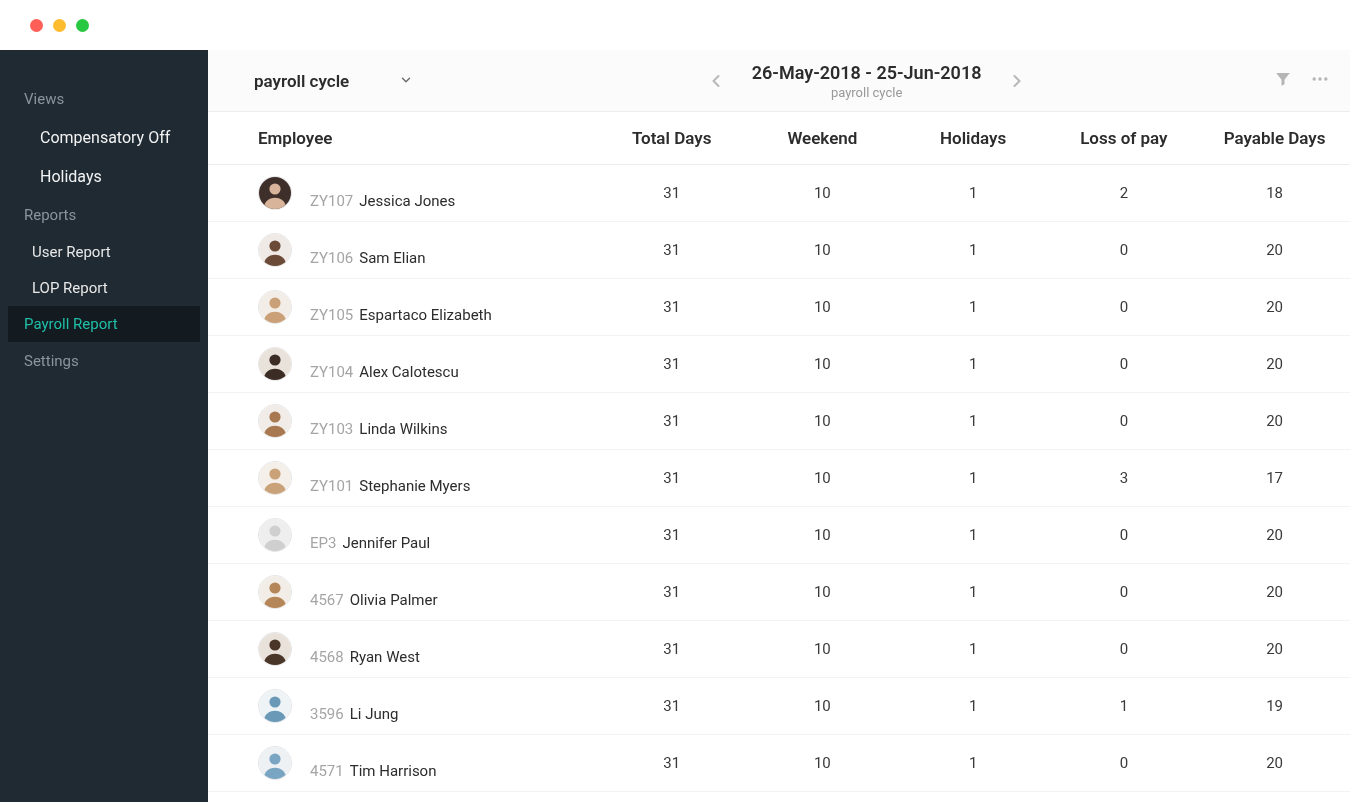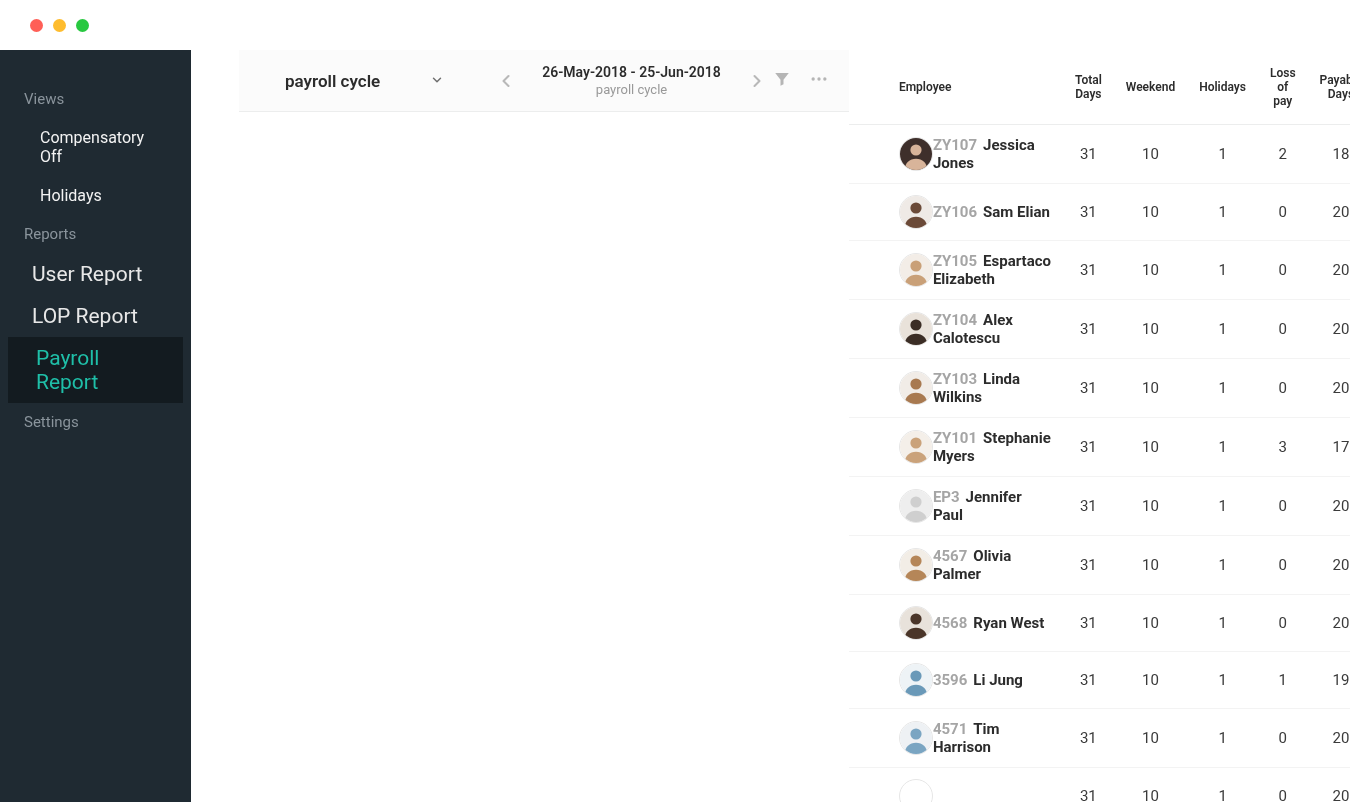--- a/index.html
+++ b/index.html
@@ -26,59 +26,58 @@
   .dot-yellow { background: #febc2e; }
   .dot-green { background: #28c840; }
 
   .app {
     display: flex;
     height: calc(100% - 50px);
   }
 
   
   .sidebar {
-    width: 191px;
+    width: 208px;
     background: #1f2a32;
     color: #e8e8e8;
     padding-top: 30px;
     flex-shrink: 0;
   }
   .sidebar .section-label {
     color: #8a949c;
     font-size: 15px;
     padding: 10px 24px;
   }
   .sidebar .nav-item {
     font-size: 16px;
     padding: 10px 24px;
     cursor: pointer;
     color: #f3f3f3;
     margin-left: 16px;
   }
   .sidebar .sub-item {
-    font-size: 21px;
+    font-size: 15px;
     padding: 9px 24px 9px 32px;
     cursor: pointer;
     color: #e8e8e8;
   }
   .sidebar .sub-item.active {
     background: #131b20;
     color: #1fbfa8;
     border-radius: 0;
     margin: 0 8px;
-    padding-left: 28px;
+    padding-left: 16px;
   }
 
   
   .main {
     flex: 1;
     display: flex;
-    flex-direction: row;
+    flex-direction: column;
     min-width: 0;
-    margin-left: 48px;
   }
   .toolbar {
     height: 62px;
     border-bottom: 1px solid #eceded;
     background: #fbfbfb;
     display: flex;
     align-items: center;
     padding: 0 20px 0 0;
   }
   .cycle-select {
@@ -105,21 +104,21 @@
     color: #b8b8b8;
     cursor: pointer;
     padding: 6px;
     display: flex;
     align-items: center;
   }
   .date-center {
     text-align: center;
   }
   .date-range {
-    font-size: 14px;
+    font-size: 18px;
     font-weight: 600;
     color: #2c2c2c;
   }
   .date-sub {
     font-size: 13px;
     color: #999;
     margin-top: 2px;
   }
   .toolbar-actions {
     display: flex;
@@ -133,21 +132,21 @@
   .table-wrap {
     flex: 1;
     overflow: auto;
   }
   table {
     width: 100%;
     border-collapse: collapse;
   }
   thead th {
     text-align: center;
-    font-size: 12px;
+    font-size: 17px;
     font-weight: 600;
     color: #2c2c2c;
     padding: 16px 12px;
     border-bottom: 1px solid #eceded;
     background: #fff;
   }
   thead th.col-employee {
     text-align: left;
     padding-left: 50px;
   }
@@ -157,22 +156,22 @@
     color: #3a3a3a;
     padding: 11px 12px;
     border-bottom: 1px solid #f3f3f3;
   }
   tbody td.emp-cell {
     text-align: left;
     padding-left: 50px;
   }
   .emp-inner {
     display: flex;
-    align-items: center;
-    font-weight: bold;
+    align-items: flex-end;
+    gap: 18px;
   }
   .avatar {
     width: 34px; height: 34px; border-radius: 50%;
     flex-shrink: 0;
     display: flex; align-items: center; justify-content: center;
     overflow: hidden;
     border: 1px solid #e6e6e6;
   }
   .avatar svg { width: 100%; height: 100%; display:block; }
   .emp-code {

